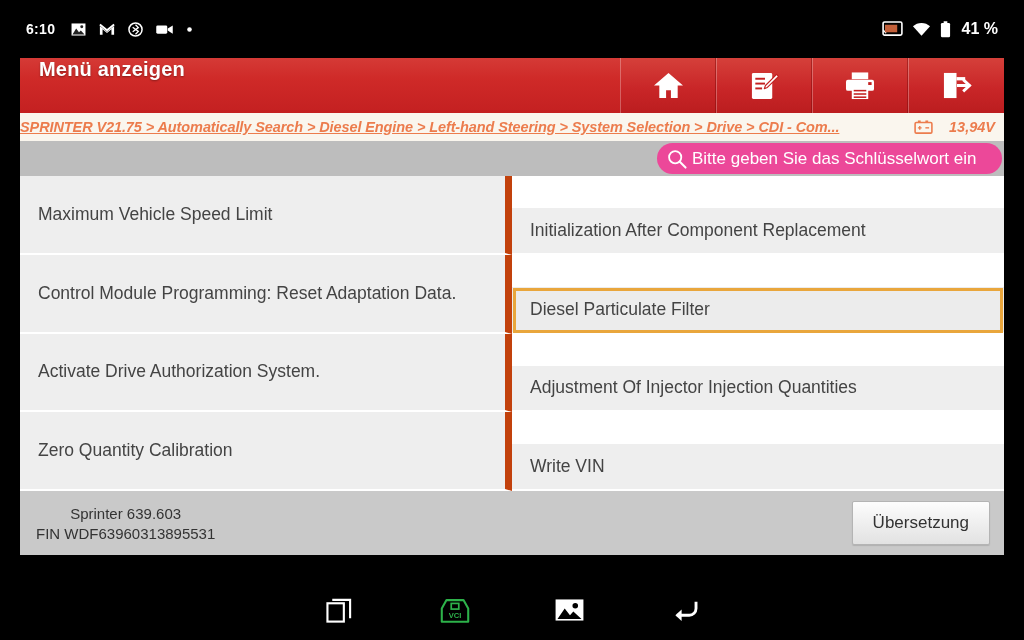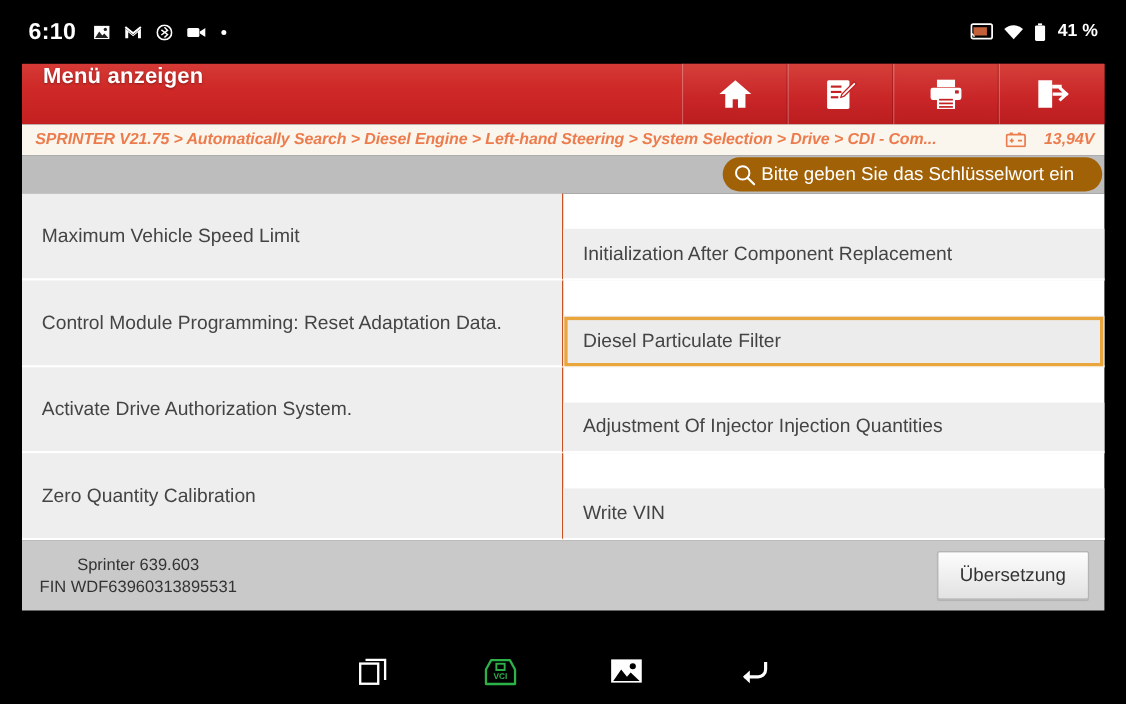--- a/index.html
+++ b/index.html
@@ -25,21 +25,21 @@
     top: 0; left: 0;
     width: 1024px;
     height: 58px;
     background: #000000;
     display: flex;
     align-items: center;
     padding: 0 26px 0 26px;
   }
   .sb-clock {
     color: #ffffff;
-    font-size: 21px;
+    font-size: 14px;
     font-weight: bold;
     letter-spacing: 0.3px;
     margin-right: 16px;
   }
   .sb-left-icons { display: flex; align-items: center; gap: 13px; }
   .sb-spacer { flex: 1; }
   .sb-right { display: flex; align-items: center; gap: 9px; padding-left: 32px; }
   .sb-batterytext {
     color: #ffffff;
     font-size: 16px;
@@ -92,22 +92,23 @@
     display: flex;
     align-items: center;
     overflow: hidden;
     white-space: nowrap;
   }
   .crumb-text {
     color: #ec7c4d;
     font-size: 14.5px;
     font-style: italic;
     font-weight: bold;
-    padding-left: 12px;
+    padding-left: 0;
     letter-spacing: -0.1px;
+    text-decoration: underline;
   }
   .crumb-volt {
     margin-left: auto;
     display: flex;
     align-items: center;
     gap: 16px;
     padding-right: 9px;
   }
   .crumb-volt-text {
     color: #ec7c4d;
@@ -123,21 +124,21 @@
     width: 984px;
     height: 35px;
     background: #bdbdbd;
     display: flex;
     align-items: center;
     justify-content: flex-end;
   }
   .searchbox {
     height: 31px;
     margin-right: 2px;
-    background: #a16207;
+    background: #ec4899;
     border-radius: 16px;
     display: flex;
     align-items: center;
     padding: 0 12px 0 10px;
     gap: 5px;
     min-width: 345px;
   }
   .search-placeholder {
     color: #ffffff;
     font-size: 17px;
@@ -151,21 +152,21 @@
     width: 984px;
     height: 315px;
     background: #ffffff;
     display: grid;
     grid-template-columns: 1fr 1fr;
     grid-template-rows: repeat(4, 1fr);
   }
   .cell {
     position: relative;
     background: #eeeeee;
-    border-right: 1px solid #c2410c;
+    border-right: 7px solid #c2410c;
     border-bottom: 2px solid #ffffff;
     display: flex;
     align-items: center;
     padding: 0 18px;
     overflow: hidden;
   }
   .cell:nth-child(2n) { border-right: none; margin-top: 32px; }
   .cell-label {
     color: #444444;
     font-size: 17.5px;

